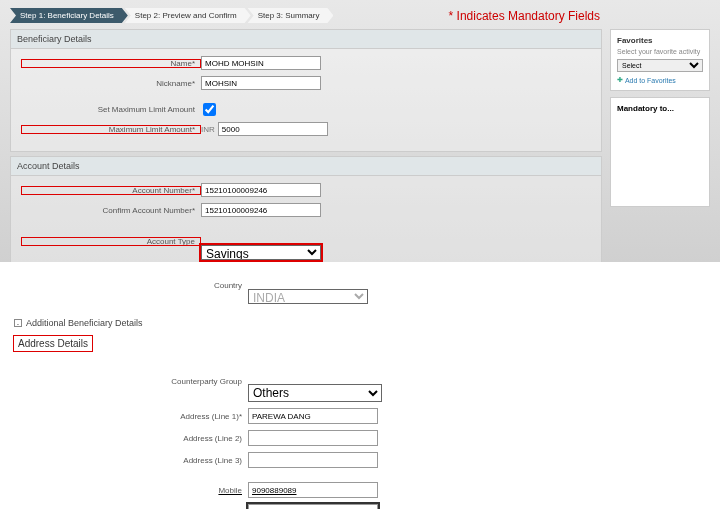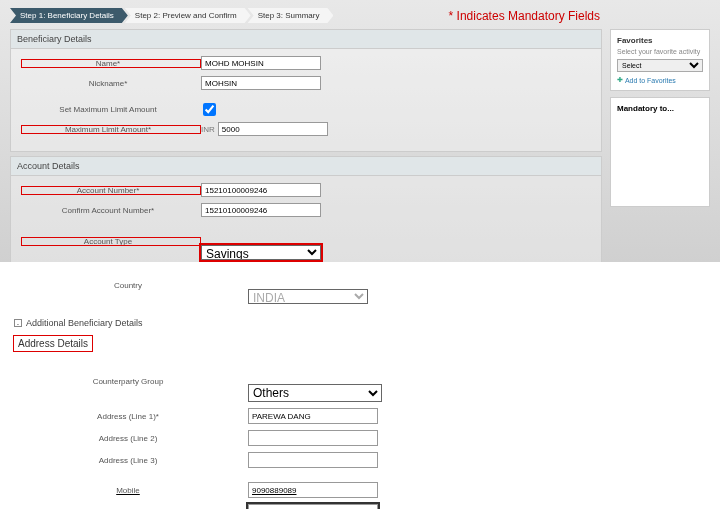--- a/index.html
+++ b/index.html
@@ -14,21 +14,21 @@
   
   .main-area { display: flex; gap: 8px; }
   .form-col { flex: 1; }
   .side-col { width: 100px; }
   
   .panel-box { border: 1px solid #ccc; background: rgba(255,255,255,0.35); margin-bottom: 4px; }
   .panel-title { font-size: 9px; padding: 4px 6px; font-weight: normal; background: #e0e6e8; color: #444; border-bottom: 1px solid #ccc; }
   .panel-body { padding: 6px 10px 10px 10px; }
   
   .form-row { display: flex; align-items: center; margin-bottom: 4px; min-height: 16px; }
-  .form-label { width: 180px; text-align: center; font-size: 8px; color: #555; padding-right: 6px; }
+  .form-label { width: 180px; text-align: right; font-size: 8px; color: #555; padding-right: 6px; }
   .form-label.hl { outline: 1px solid #d00; outline-offset: -1px; }
   .form-input { width: 120px; height: 14px; border: 1px solid #999; font-size: 8px; padding: 0 3px; background: #fff; }
   .form-select { width: 120px; height: 15px; border: 1px solid #666; font-size: 12px; background: #fff; margin-top: 23px; }
   .form-select.hl { outline: 2px solid #d00; outline-offset: 0; }
   .chk { margin-left: 2px; }
   .inr { font-size: 8px; color: #777; margin-right: 3px; }
   
   .fav-box { border: 1px solid #ccc; background: #fff; padding: 6px; margin-bottom: 6px; }
   .fav-title { font-size: 8px; font-weight: bold; color: #333; margin-bottom: 3px; }
   .fav-sub { font-size: 7px; color: #888; margin-bottom: 4px; }

